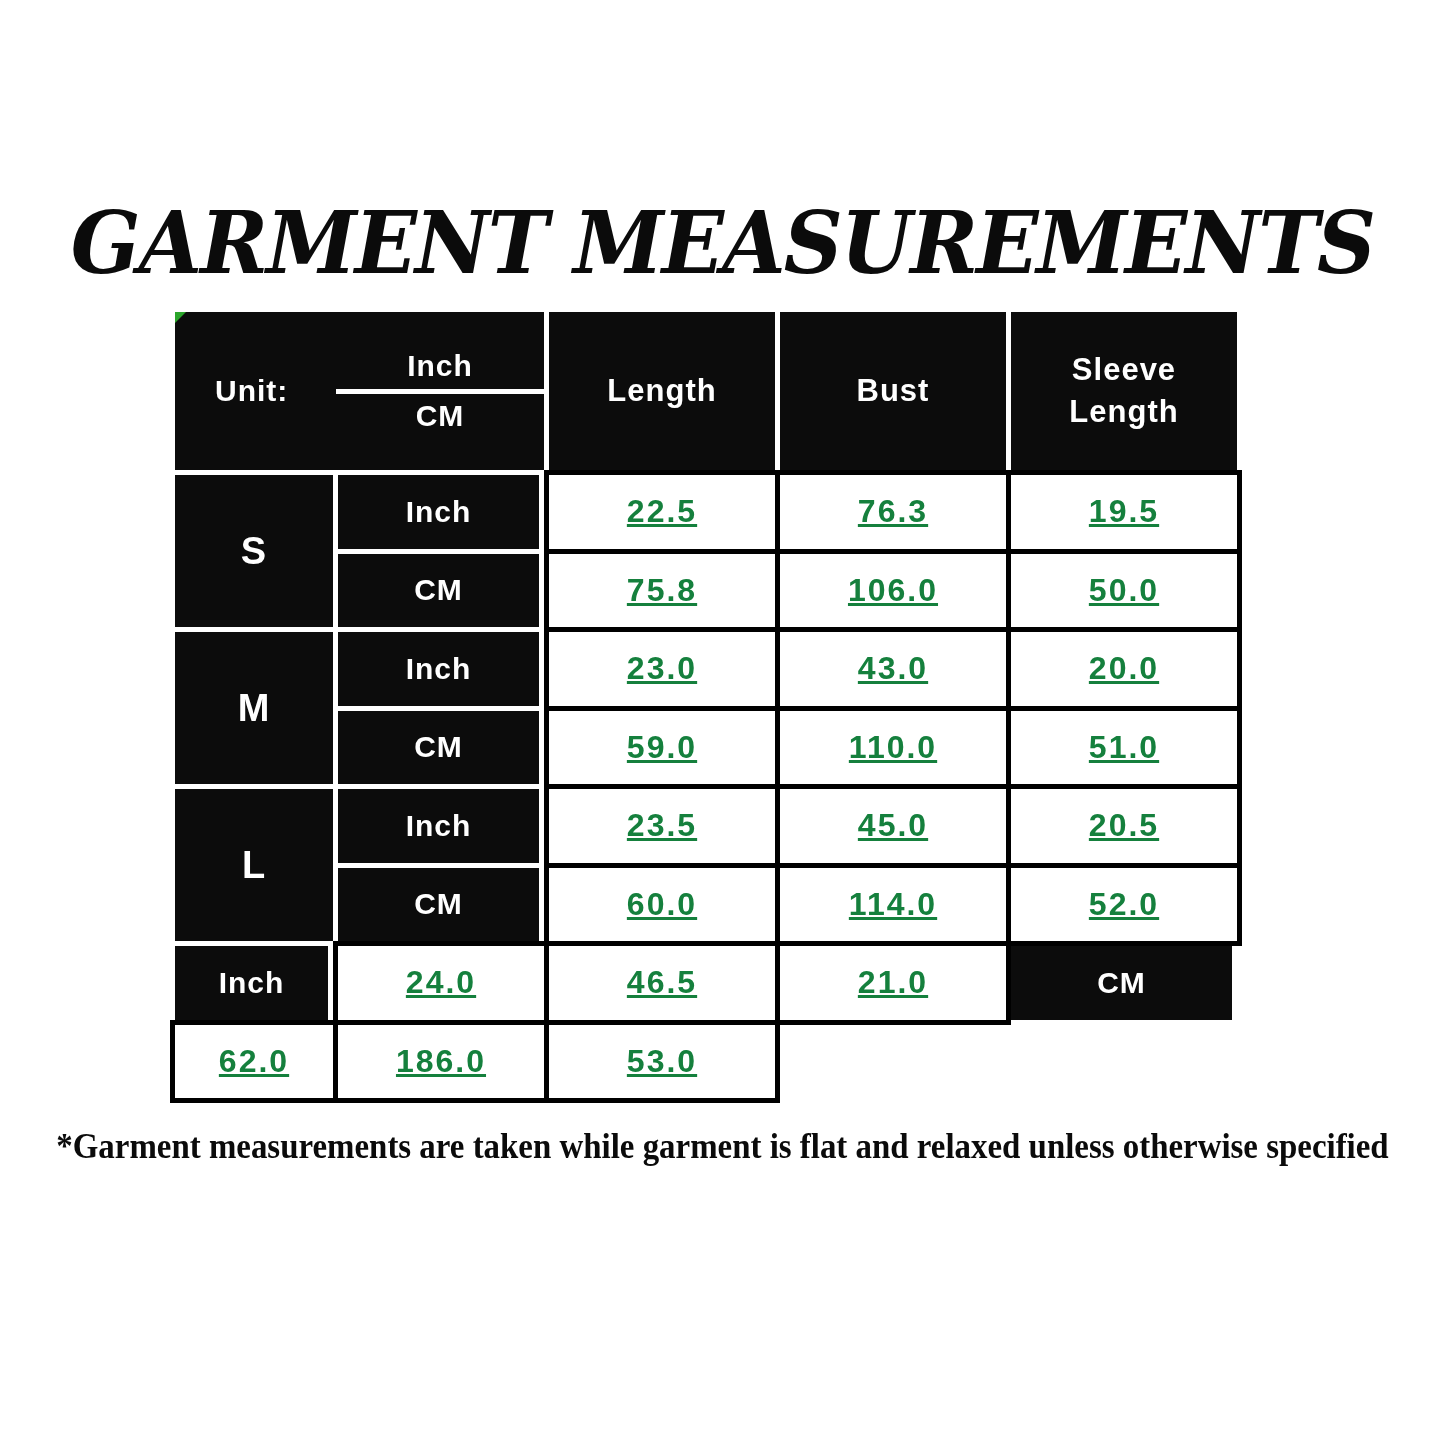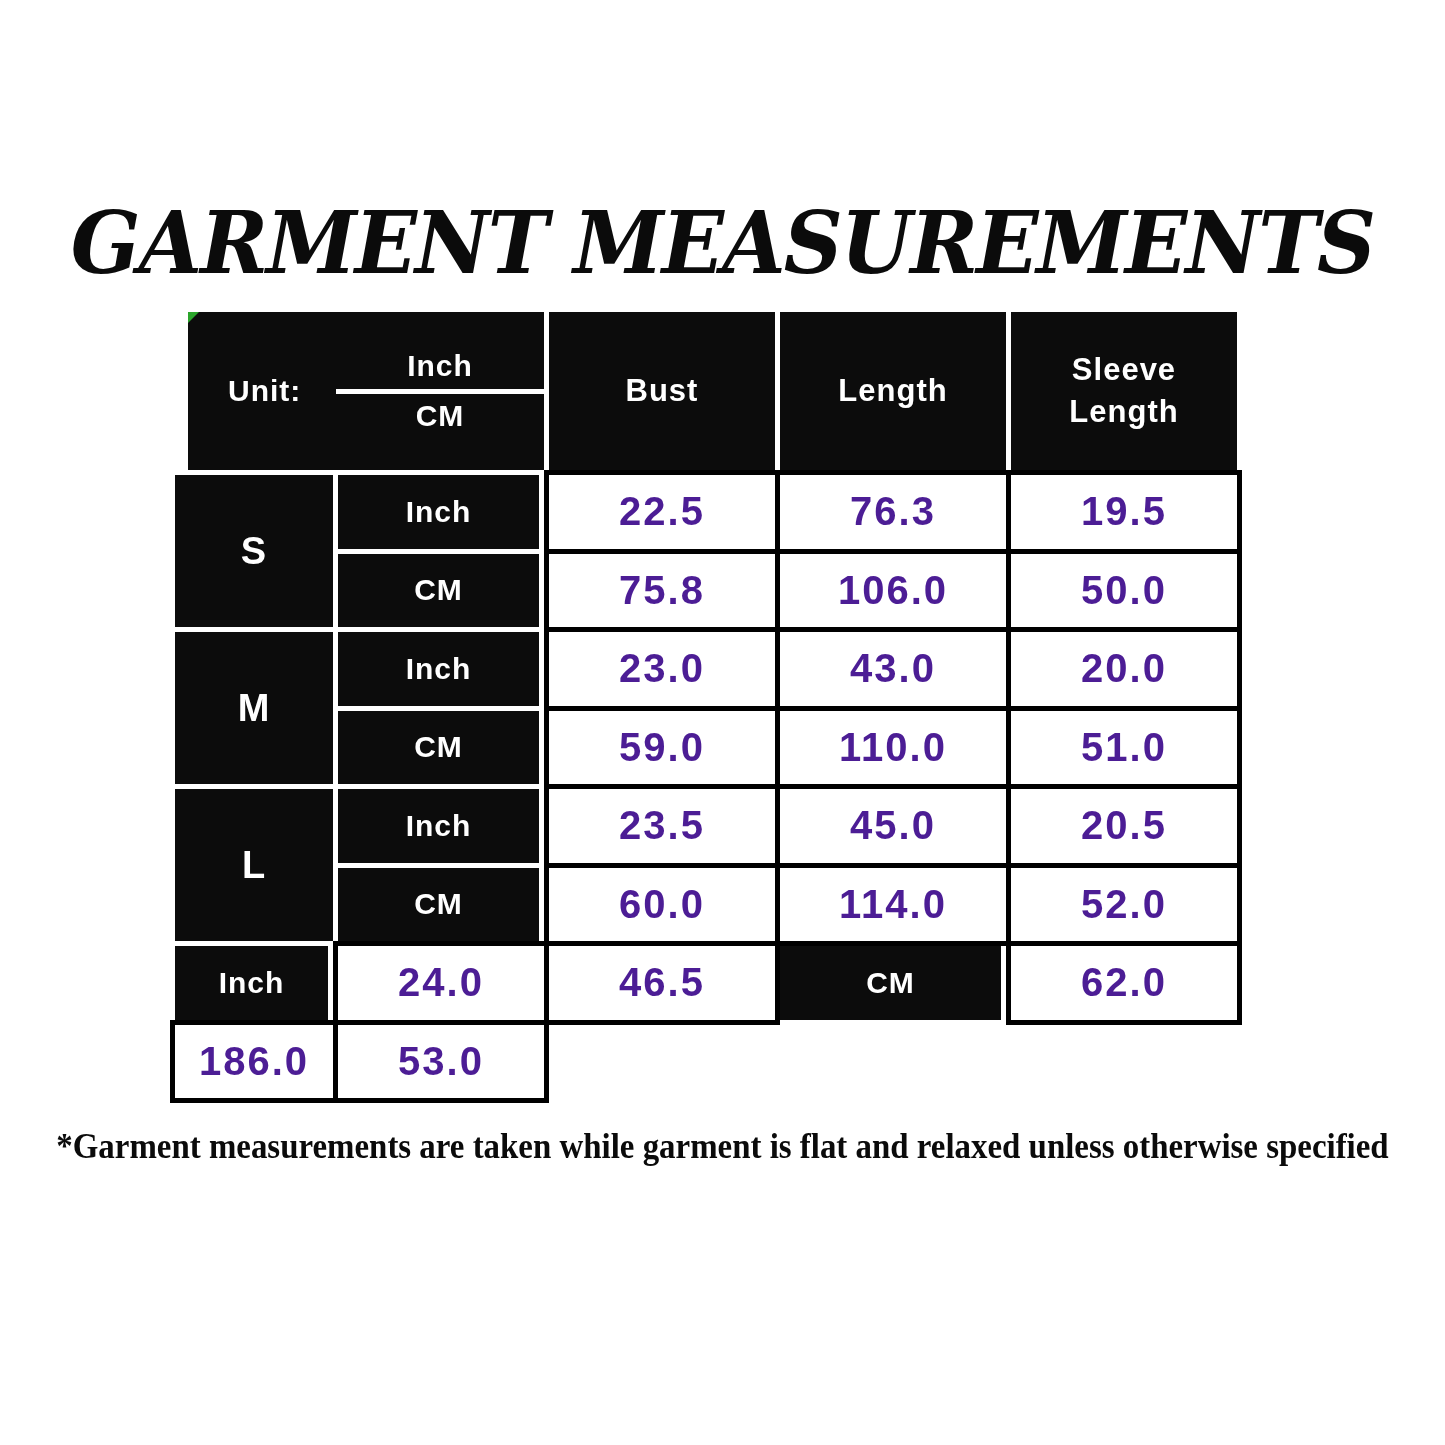--- a/index.html
+++ b/index.html
@@ -40,36 +40,36 @@
   }
   .dk {
     background: #0c0c0c;
     color: #ffffff;
     display: flex; align-items: center; justify-content: center;
     font-weight: bold;
     letter-spacing: 1px;
   }
   .lt {
     background: #ffffff;
-    color: #4c1d95;
+    color: #15803d;
     display: flex; align-items: center; justify-content: center;
     font-weight: bold;
-    font-size: 40px;
+    font-size: 32px;
     letter-spacing: 2px;
     outline: 5px solid #000000;  
+    text-decoration: underline;
   }
 
   
   .hdrA {
     grid-column: 1 / span 2;
     justify-content: flex-start;
     padding-left: 40px;
     position: relative;
     font-size: 30px;
-    margin-left: 13px;
   }
   .flag {
     position: absolute; top: 0; left: 0;
     width: 0; height: 0;
     border-top: 11px solid #2ba52b;
     border-right: 11px solid transparent;
   }
   .frac {
     margin-left: auto;
     width: 208px;
@@ -114,24 +114,24 @@
 
     <div class="dk hdrA">
       <span class="flag"></span>
       <span>Unit:</span>
       <div class="frac">
         <div class="frac-top">Inch</div>
         <div class="frac-bot">CM</div>
       </div>
     </div>
     <div class="dk col-hdr">
-      <span>Bust</span>
+      <span>Length</span>
     </div>
     <div class="dk col-hdr">
-      <span>Length</span>
+      <span>Bust</span>
     </div>
     <div class="dk col-hdr">
       <span class="narrow">Sleeve Length</span>
     </div>
 
     <div class="dk size-cell">S</div>
     <div class="dk unit-cell">Inch</div>
     <div class="lt">22.5</div>
     <div class="lt">76.3</div>
     <div class="lt">19.5</div>
@@ -156,20 +156,21 @@
     <div class="lt">45.0</div>
     <div class="lt">20.5</div>
     <div class="dk unit-cell">CM</div>
     <div class="lt">60.0</div>
     <div class="lt">114.0</div>
     <div class="lt">52.0</div>
 
     <div class="dk unit-cell">Inch</div>
     <div class="lt">24.0</div>
     <div class="lt">46.5</div>
+    <div class="lt">21.0</div>
     <div class="dk unit-cell">CM</div>
     <div class="lt">62.0</div>
     <div class="lt">186.0</div>
     <div class="lt">53.0</div>
 
   </div>
 
   <div class="footnote">*Garment measurements are taken while garment is flat and relaxed unless otherwise specified</div>
 
 </div>

